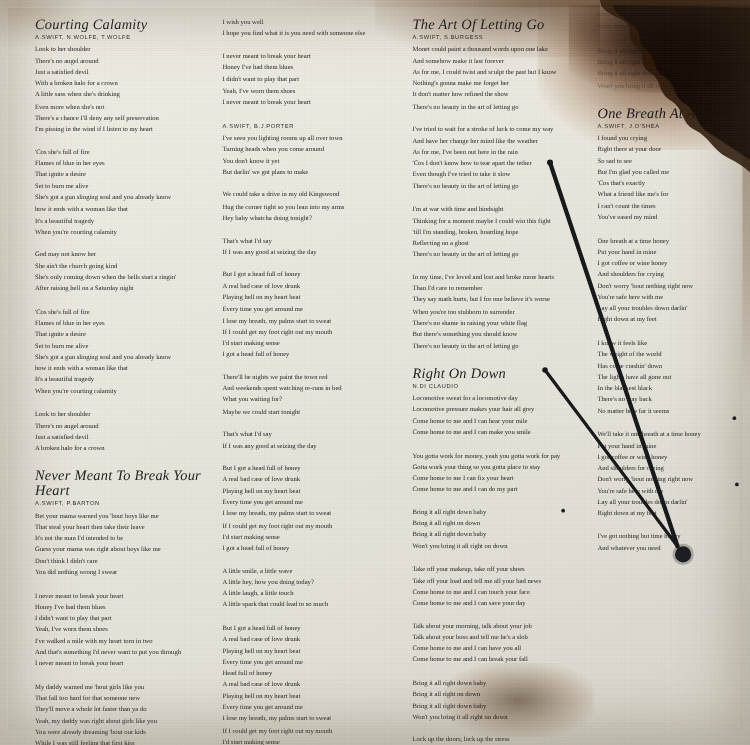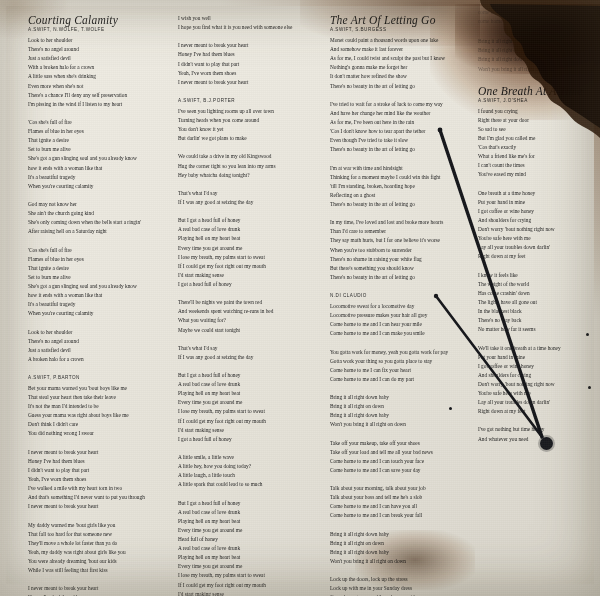--- a/index.html
+++ b/index.html
@@ -155,20 +155,21 @@
 how it ends with a woman like that
 It's a beautiful tragedy
 When you're courting calamity
 
 Look to her shoulder
 There's no angel around
 Just a satisfied devil
 A broken halo for a crown</div>
     </div>
     <div class="song">
+      <div class="title">Never Meant To Break Your Heart</div>
       <div class="credit">A.Swift, P.Barton</div>
       <div class="lyrics">Bet your mama warned you 'bout boys like me
 That steal your heart then take their leave
 It's not the man I'd intended to be
 Guess your mama was right about boys like me
 Don't think I didn't care
 You did nothing wrong I swear
 
 I never meant to break your heart
 Honey I've had them blues
@@ -292,20 +293,21 @@
 
 In my time, I've loved and lost and broke more hearts
 Than I'd care to remember
 They say math hurts, but I for one believe it's worse
 When you're too stubborn to surrender
 There's no shame in raising your white flag
 But there's something you should know
 There's no beauty in the art of letting go</div>
     </div>
     <div class="song">
+      <div class="title">Right On Down</div>
       <div class="credit">N.Di Claudio</div>
       <div class="lyrics">Locomotive sweat for a locomotive day
 Locomotive pressure makes your hair all grey
 Come home to me and I can hear your mile
 Come home to me and I can make you smile
 
 You gotta work for money, yeah you gotta work for pay
 Gotta work your thing so you gotta place to stay
 Come home to me I can fix your heart
 Come home to me and I can do my part

